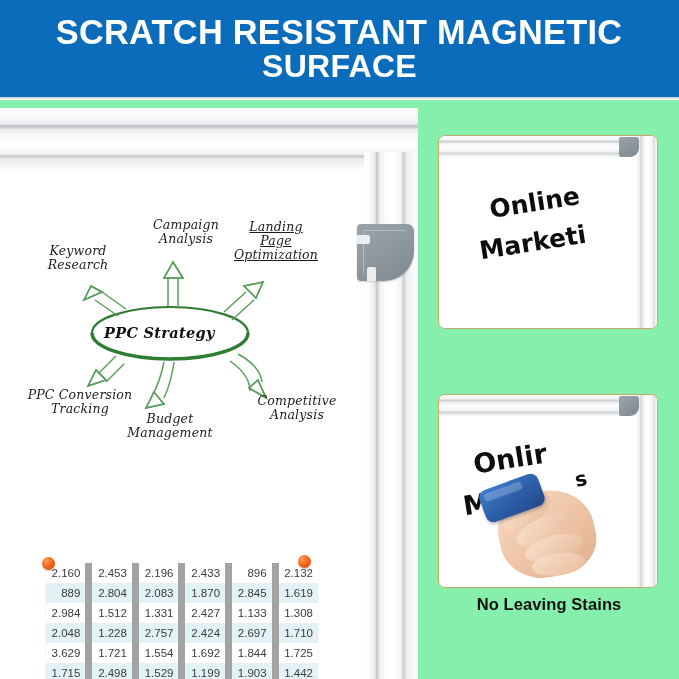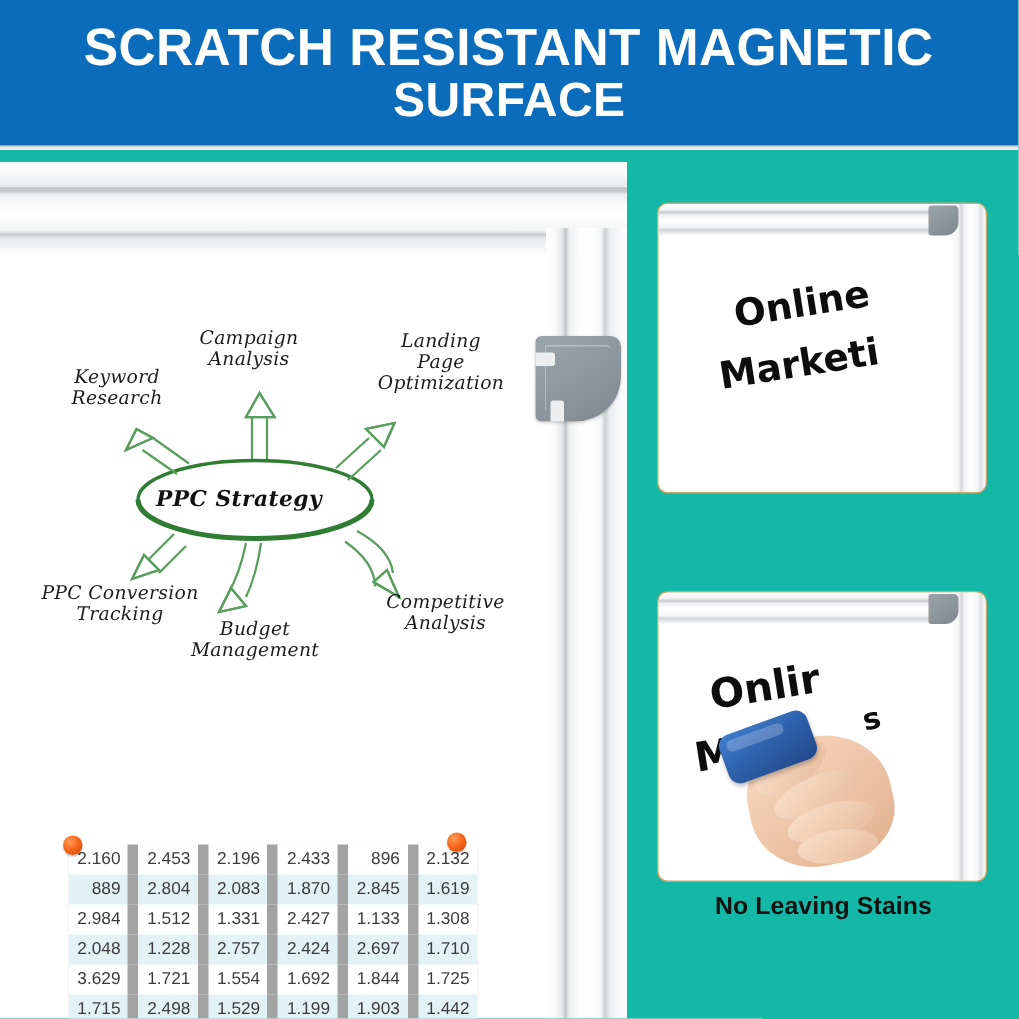--- a/index.html
+++ b/index.html
@@ -1,20 +1,20 @@
 <!DOCTYPE html>
 <html><head>
 <meta charset="utf-8">
 <style>
   html,body{margin:0;padding:0;}
   body{
     width:679px;height:679px;background:#ffffff;overflow:hidden;
     font-family:"Liberation Sans",sans-serif;
   }
-  .page{position:relative;width:679px;height:679px;overflow:hidden;background:#14b8a6;}
+  .page{position:relative;width:679px;height:679px;overflow:hidden;background:#86efac;}
 
   
   .banner{
     position:absolute;left:0;top:0;width:679px;height:97px;
     background:#0a6cba;
     display:flex;flex-direction:column;align-items:center;justify-content:center;
   }
   .banner-line{
     color:#ffffff;font-weight:bold;
     font-family:"Liberation Sans Narrow","Liberation Sans",sans-serif;
@@ -199,23 +199,23 @@
           <path d="M98 148 L80 166 M106 156 L88 174"></path>
           <path d="M70 178 L88 172 L78 162 Z" fill="#ffffff"></path>
           <path d="M70 178 L88 172 L78 162 Z"></path>
         </g>
       </svg>
 
       <div class="center-label" style="left:86px;top:116px;">PPC Strategy</div>
 
       <div class="dlabel" style="left:8px;top:36px;width:104px;">Keyword
 Research</div>
-      <div class="dlabel" style="left:96px;top:10px;width:104px;">Campaign
+      <div class="dlabel" style="left:116px;top:10px;width:104px;">Campaign
 Analysis</div>
-      <div class="dlabel" style="left:218px;top:12px;width:116px;">Landing
+      <div class="dlabel" style="left:200px;top:12px;width:116px;text-decoration:underline;">Landing
 Page
 Optimization</div>
       <div class="dlabel" style="left:224px;top:186px;width:110px;">Competitive
 Analysis</div>
       <div class="dlabel" style="left:94px;top:204px;width:116px;">Budget
 Management</div>
       <div class="dlabel" style="left:-2px;top:180px;width:128px;">PPC Conversion
 Tracking</div>
     </div>
 

